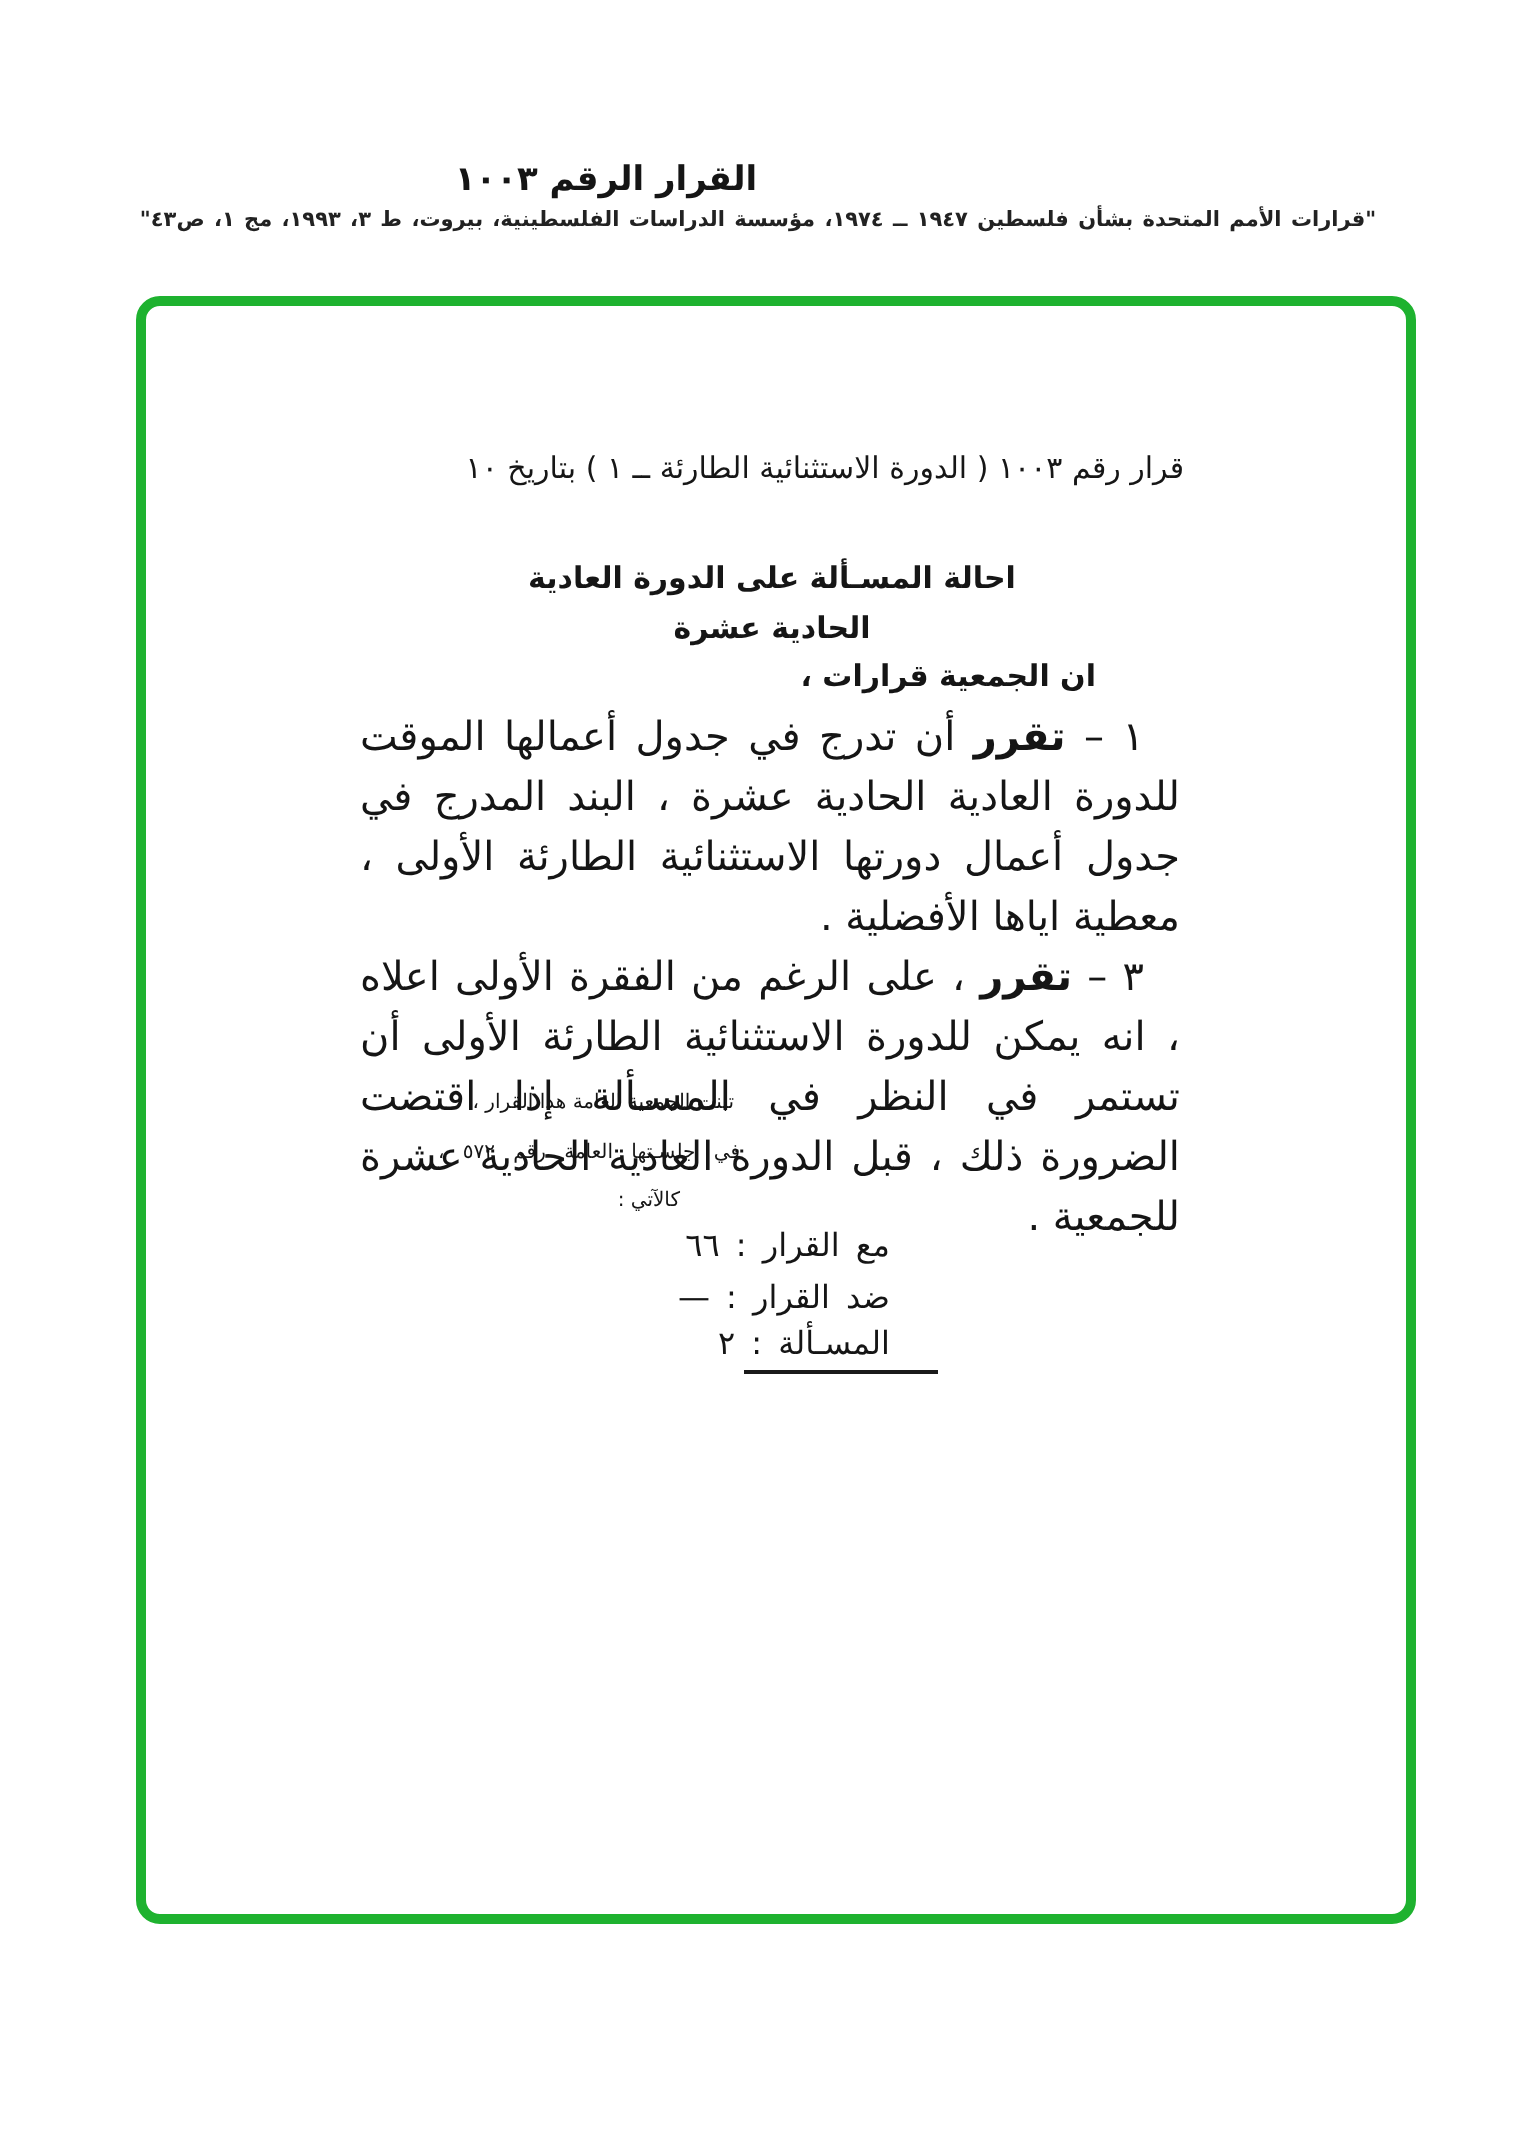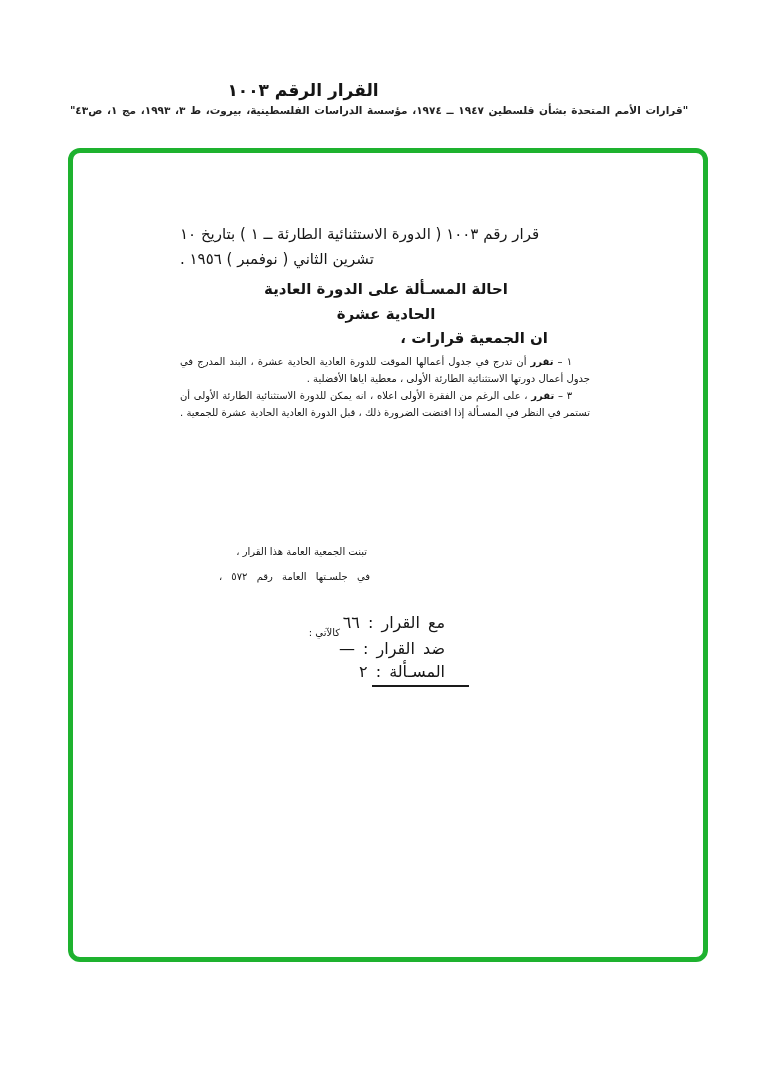--- a/index.html
+++ b/index.html
@@ -14,56 +14,55 @@
   }
   .citation {
     top:104px; left:0; width:758px; text-align:center;
     font-size:10.5px; font-weight:bold; word-spacing:1px; color:#222;
   }
   .frame {
     left:68px; top:148px; width:630px; height:804px;
     border:5px solid #1eb22f; border-radius:12px; background:transparent;
   }
   .bodytext { font-size:15px; line-height:24px; color:#161616; }
-  .h-line { left:180px; width:412px; text-align:left; }
+  .h-line { left:180px; width:412px; text-align:right; }
   .h1 { top:222px; }
   .h2 { top:247px; }
   .subj { left:180px; width:412px; text-align:center; font-weight:bold; }
   .subj1 { top:277px; }
   .subj2 { top:302px; }
   .preamble { top:329px; right:210px; font-weight:bold; font-size:15px; }
   .clauses {
     top:353px; left:180px; width:410px;
-    font-size:10px; line-height:17px; text-align:justify; text-justify:inter-word;
+    font-size:20px; line-height:30px; text-align:justify; text-justify:inter-word;
   }
   .clauses p { margin:0; padding:0; text-indent:18px; }
   .bold { font-weight:bold; }
   .small { font-size:10px; line-height:22px; }
   .a1 { top:541px; right:391px; }
   .a2 { top:566px; right:388px; word-spacing:6px; }
-  .a3 { top:590px; right:418px;margin-top:32px; }
+  .a3 { top:590px; right:418px; }
   .vote { right:313px; font-size:16px; word-spacing:3px; }
   .v1 { top:613px; }
   .v2 { top:639px;text-align:center; }
   .v3 { top:662px; }
   .divider { left:372px; top:685px; width:97px; height:2px; background:#1a1a1a; }
 </style>
 </head>
 <body>
 
 <div class="page">
 
   <div class="abs doc-title">القرار الرقم ١٠٠٣</div>
 
   <div class="abs citation">"قرارات الأمم المتحدة بشأن فلسطين ١٩٤٧ ــ ١٩٧٤، مؤسسة الدراسات الفلسطينية، بيروت، ط ٣، ١٩٩٣، مج ١، ص٤٣"</div>
 
   <div class="abs frame" style="border-color: rgb(30, 178, 47);"></div>
 
   <div class="abs bodytext h-line h1">قرار رقم ١٠٠٣ ( الدورة الاستثنائية الطارئة ــ ١ ) بتاريخ ١٠</div>
-  <div class="abs bodytext h-line h2">تشرين الثاني ( نوفمبر ) ١٩٥٦ .</div>
 
   <div class="abs bodytext subj subj1">احالة المسـألة على الدورة العادية</div>
   <div class="abs bodytext subj subj2">الحادية عشرة</div>
 
   <div class="abs preamble">ان الجمعية قرارات ،</div>
 
   <div class="abs clauses">
     <p><span>١ – </span><span class="bold">تقرر</span><span> أن تدرج في جدول أعمالها الموقت للدورة العادية الحادية عشرة ، البند المدرج في جدول أعمال دورتها الاستثنائية الطارئة الأولى ، معطية اياها الأفضلية .</span></p>
     <p><span>٣ – </span><span class="bold">تقرر</span><span> ، على الرغم من الفقرة الأولى اعلاه ، انه يمكن للدورة الاستثنائية الطارئة الأولى أن تستمر في النظر في المسـألة إذا اقتضت الضرورة ذلك ، قبل الدورة العادية الحادية عشرة للجمعية .</span></p>
   </div>

